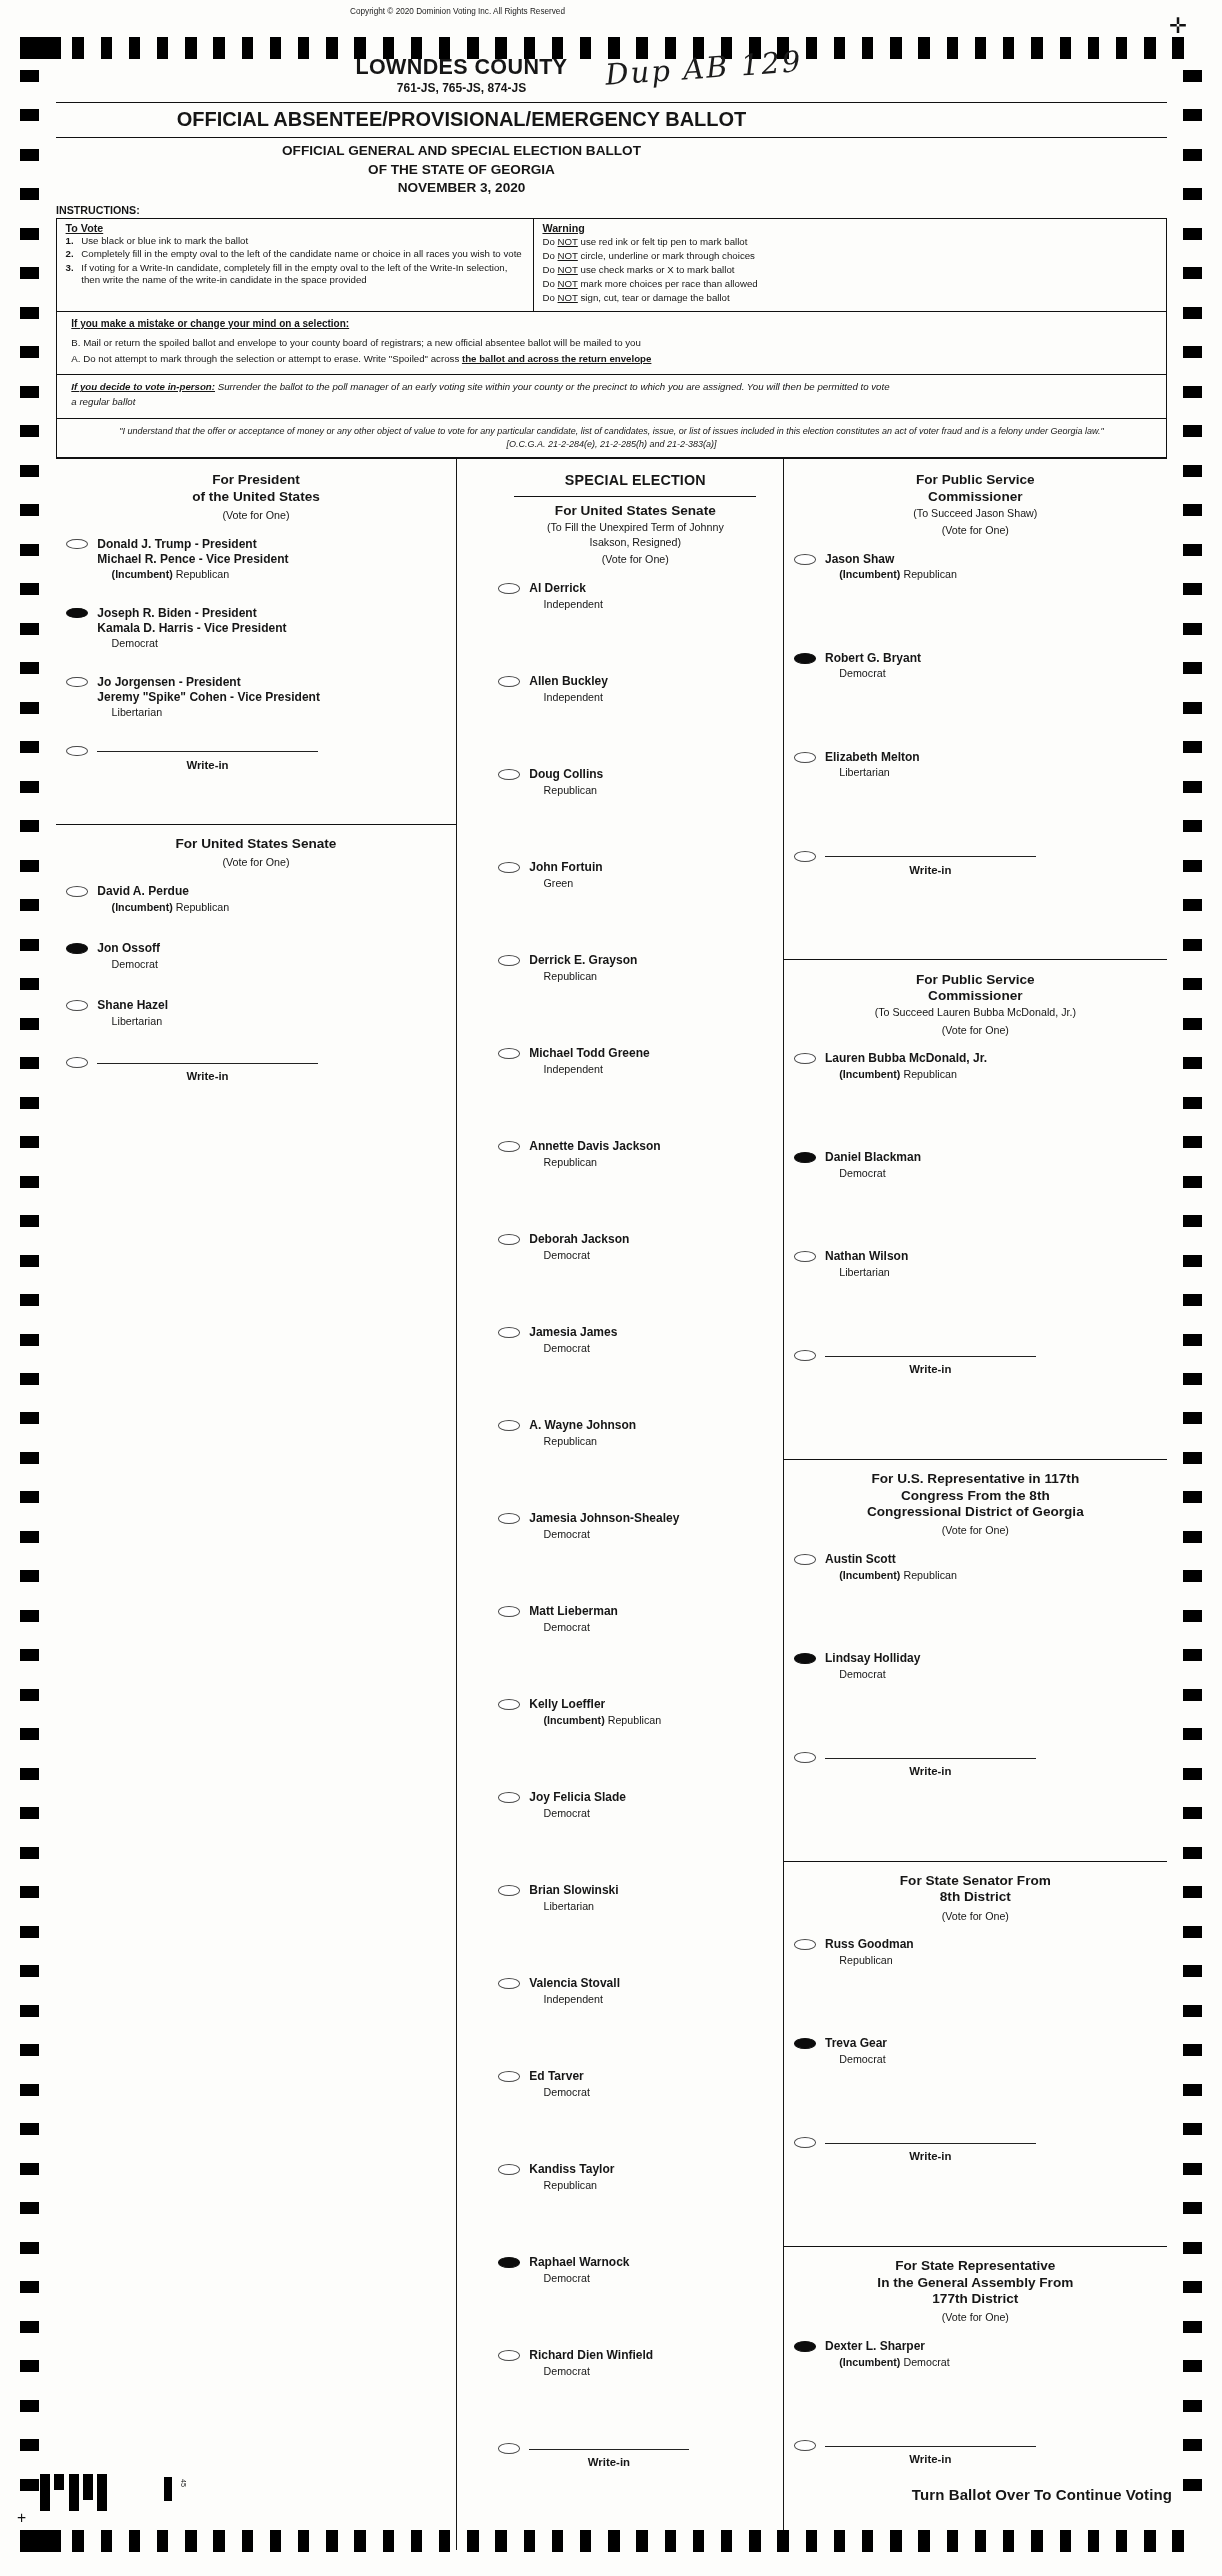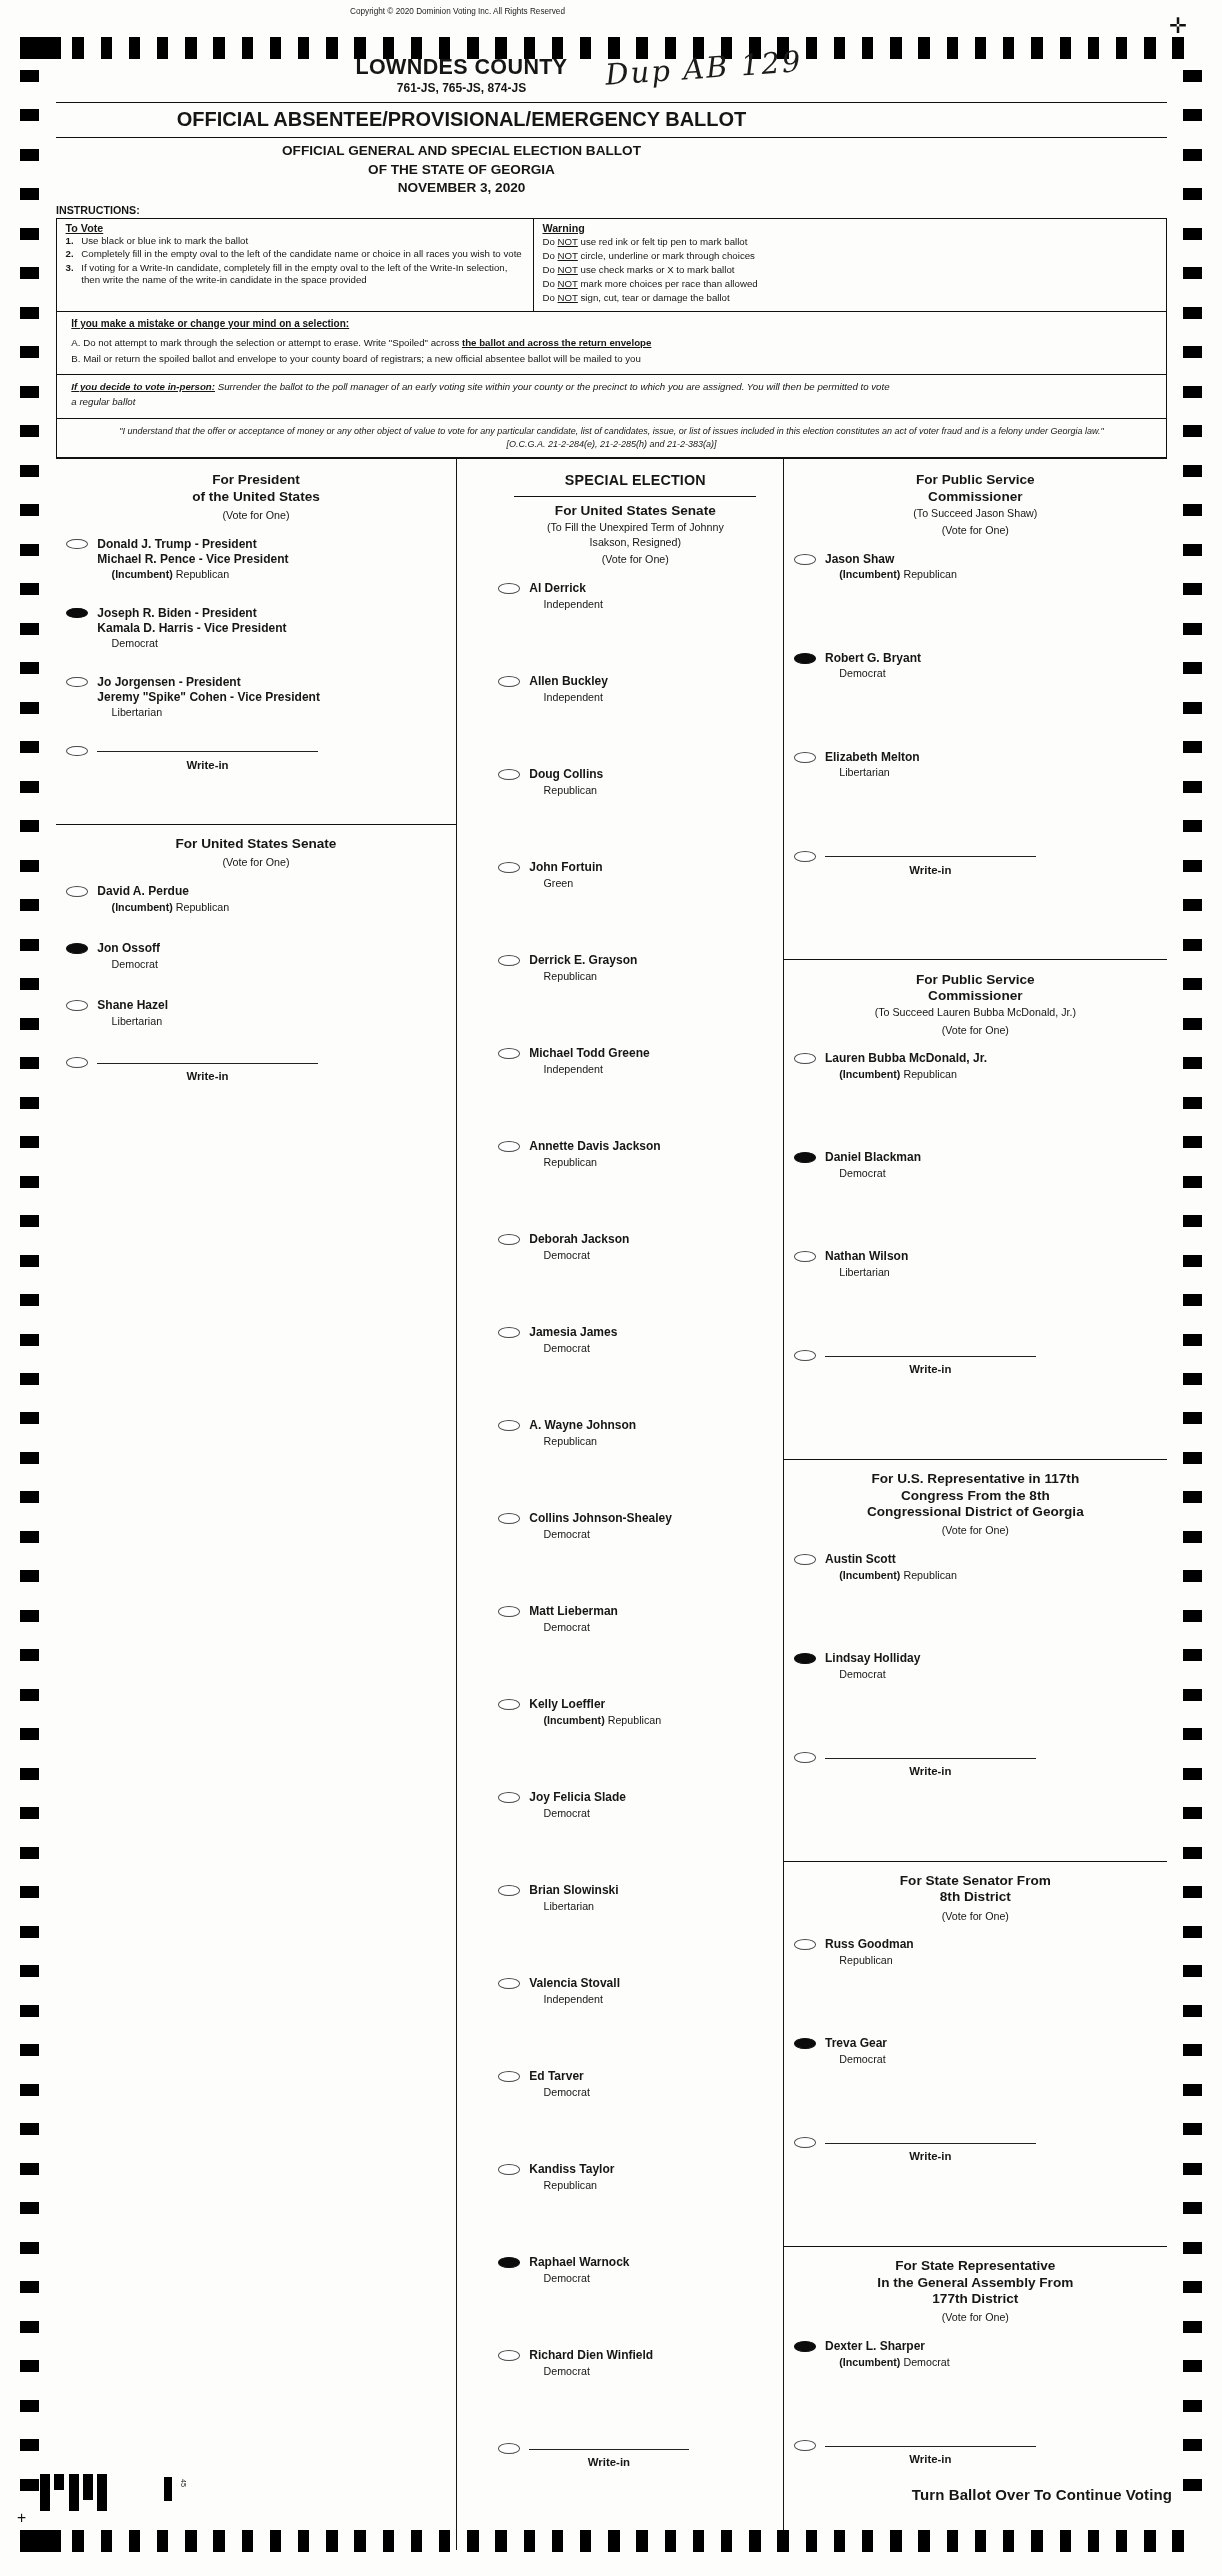--- a/index.html
+++ b/index.html
@@ -319,22 +319,22 @@
               <div class="warn-item">Do <u>NOT</u> circle, underline or mark through choices</div>
               <div class="warn-item">Do <u>NOT</u> use check marks or X to mark ballot</div>
               <div class="warn-item">Do <u>NOT</u> mark more choices per race than allowed</div>
               <div class="warn-item">Do <u>NOT</u> sign, cut, tear or damage the ballot</div>
             </div>
         </div>
       </div>
 
       <div class="mistake-block">
         <div class="mistake-title">If you make a mistake or change your mind on a selection:</div>
+        <div class="mistake-item">B. Mail or return the spoiled ballot and envelope to your county board of registrars; a new official absentee ballot will be mailed to you</div>
         <div class="mistake-item"><span>A. Do not attempt to mark through the selection or attempt to erase.  Write "Spoiled" across </span><span class="emph">the ballot and across the return envelope</span></div>
-        <div class="mistake-item">B. Mail or return the spoiled ballot and envelope to your county board of registrars; a new official absentee ballot will be mailed to you</div>
       </div>
 
       <div class="inperson-block">
         <div class="inperson-inner"><span class="inperson-title">If you decide to vote in-person:</span><span>  Surrender the ballot to the poll manager of an early voting site within your county or the precinct to which you are assigned.  You will then be permitted to vote a regular ballot</span></div>
       </div>
 
       <div class="fraud-block">"I understand that the offer or acceptance of money or any other object of value to vote for any particular candidate, list of candidates, issue, or list of issues included in this election constitutes an act of voter fraud and is a felony under Georgia law." [O.C.G.A. 21-2-284(e), 21-2-285(h) and 21-2-383(a)]</div>
     </div>
 
     <div class="columns">
@@ -491,21 +491,21 @@
             <div class="candidate">
               <span class="oval"></span>
               <div class="cand-text">
                 <div class="cand-name">A. Wayne Johnson</div>
                 <div class="cand-party">Republican</div>
               </div>
             </div>
             <div class="candidate">
               <span class="oval"></span>
               <div class="cand-text">
-                <div class="cand-name">Collins Johnson-Shealey</div>
+                <div class="cand-name">Jamesia Johnson-Shealey</div>
                 <div class="cand-party">Democrat</div>
               </div>
             </div>
             <div class="candidate">
               <span class="oval"></span>
               <div class="cand-text">
                 <div class="cand-name">Matt Lieberman</div>
                 <div class="cand-party">Democrat</div>
               </div>
             </div>

